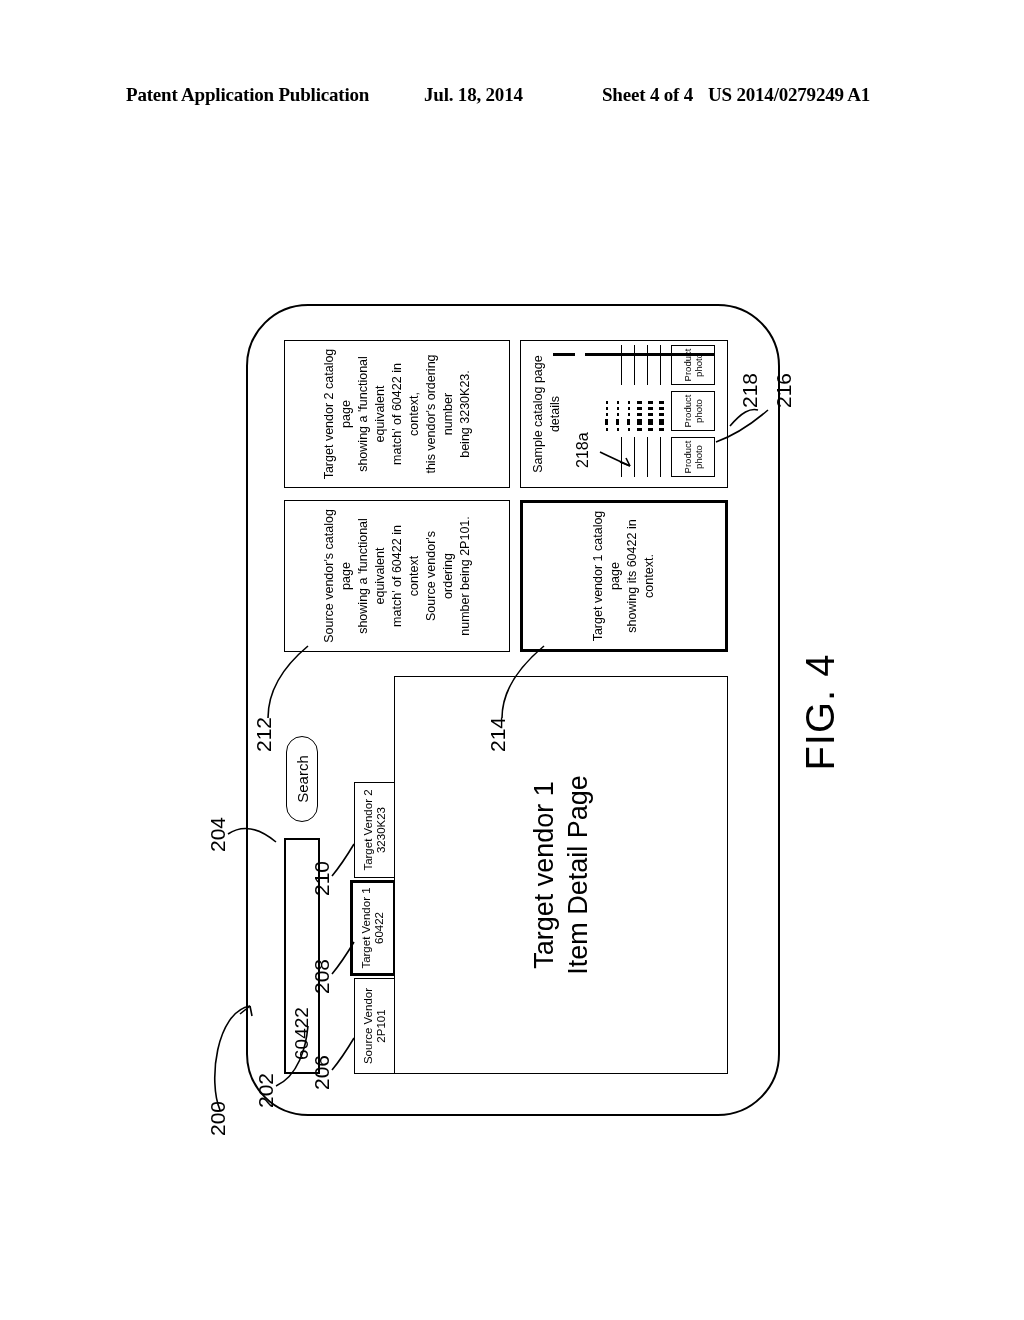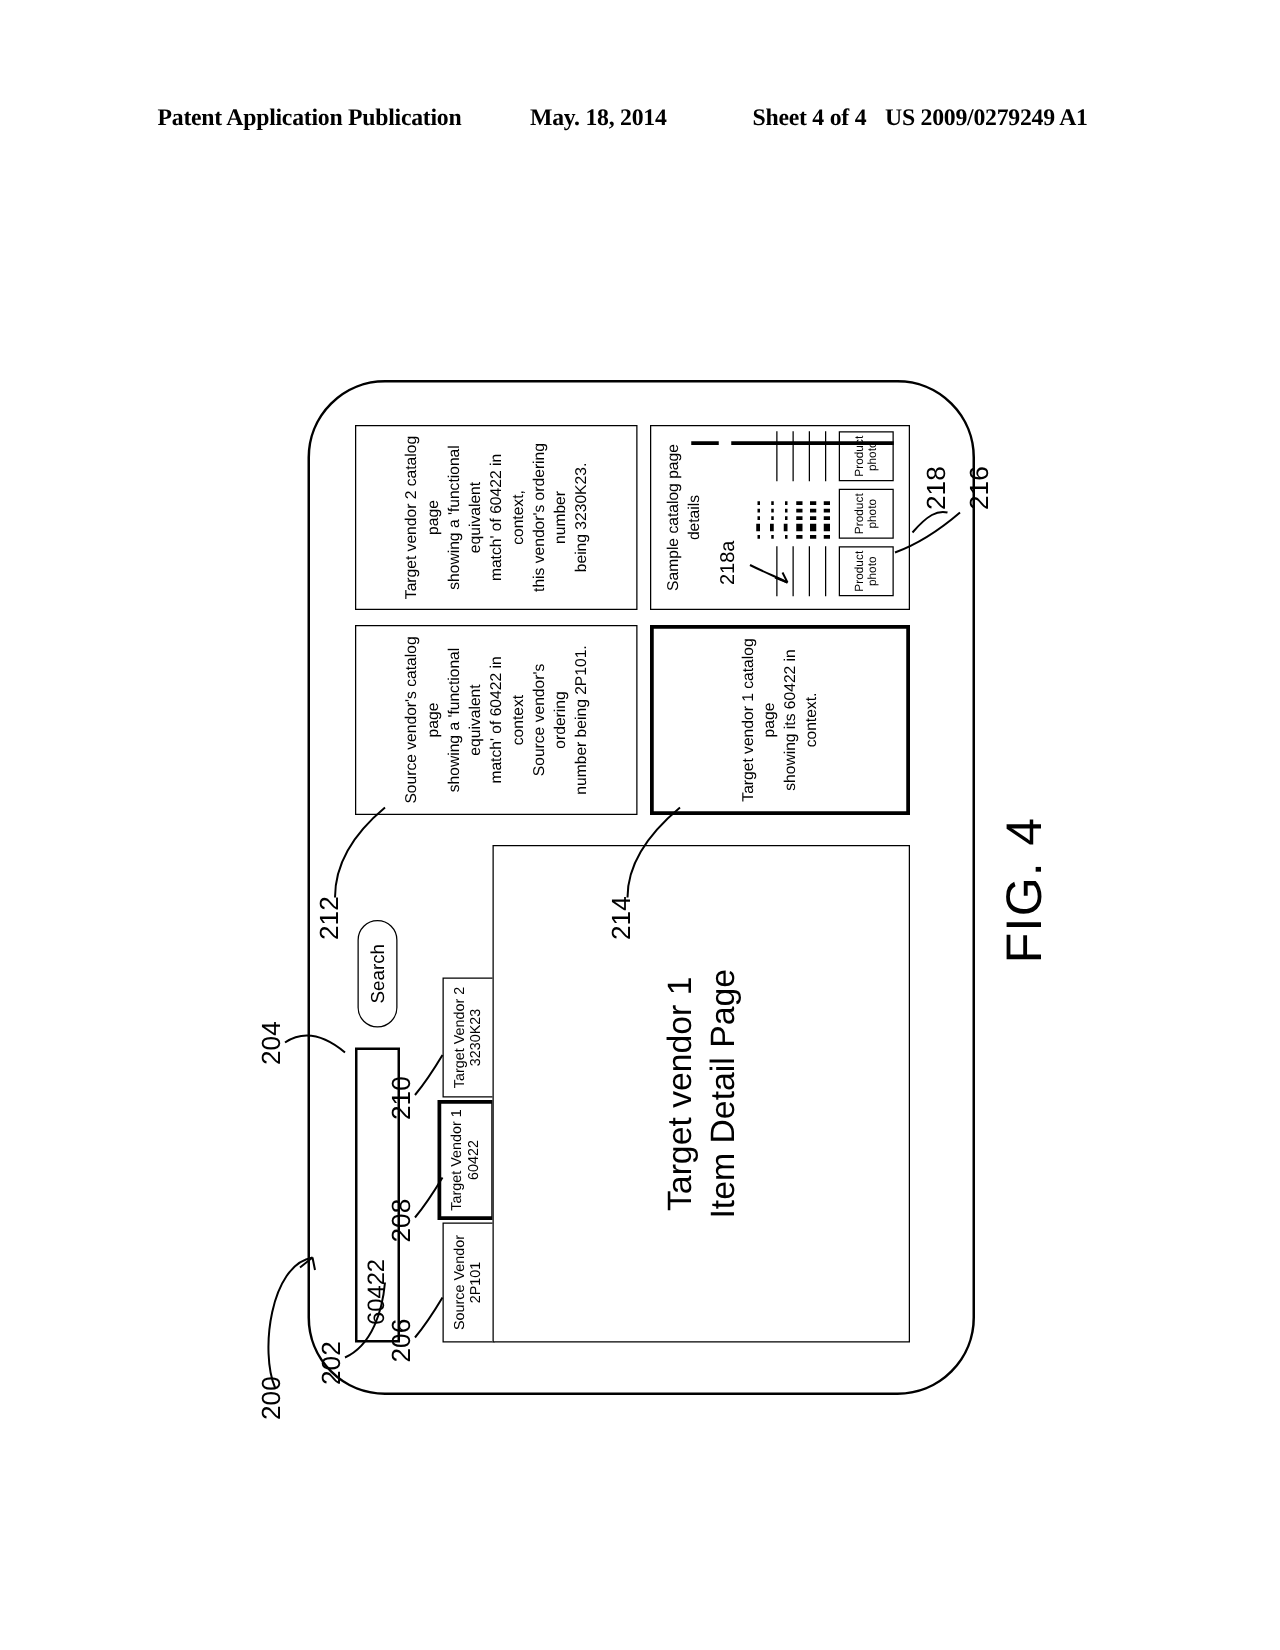--- a/index.html
+++ b/index.html
@@ -311,23 +311,23 @@
     font-size: 40px;
     font-family: "Liberation Sans", sans-serif;
     letter-spacing: 1px;
   }
 </style>
 </head>
 <body>
 
 <div class="pub-header">
   <span class="ph-title">Patent Application Publication</span>
-  <span class="ph-date">May. 18, 2014</span>
+  <span class="ph-date">Jul. 18, 2014</span>
   <span class="ph-sheet">Sheet 4 of 4</span>
-  <span class="ph-num">US 2009/0279249 A1</span>
+  <span class="ph-num">US 2014/0279249 A1</span>
 </div>
 
 <div id="figure-stage">
   <div class="fig-inner">
 
     <div class="device-outline"></div>
 
     <div class="search-field">
       <span title="60422">60422</span>
     </div>

